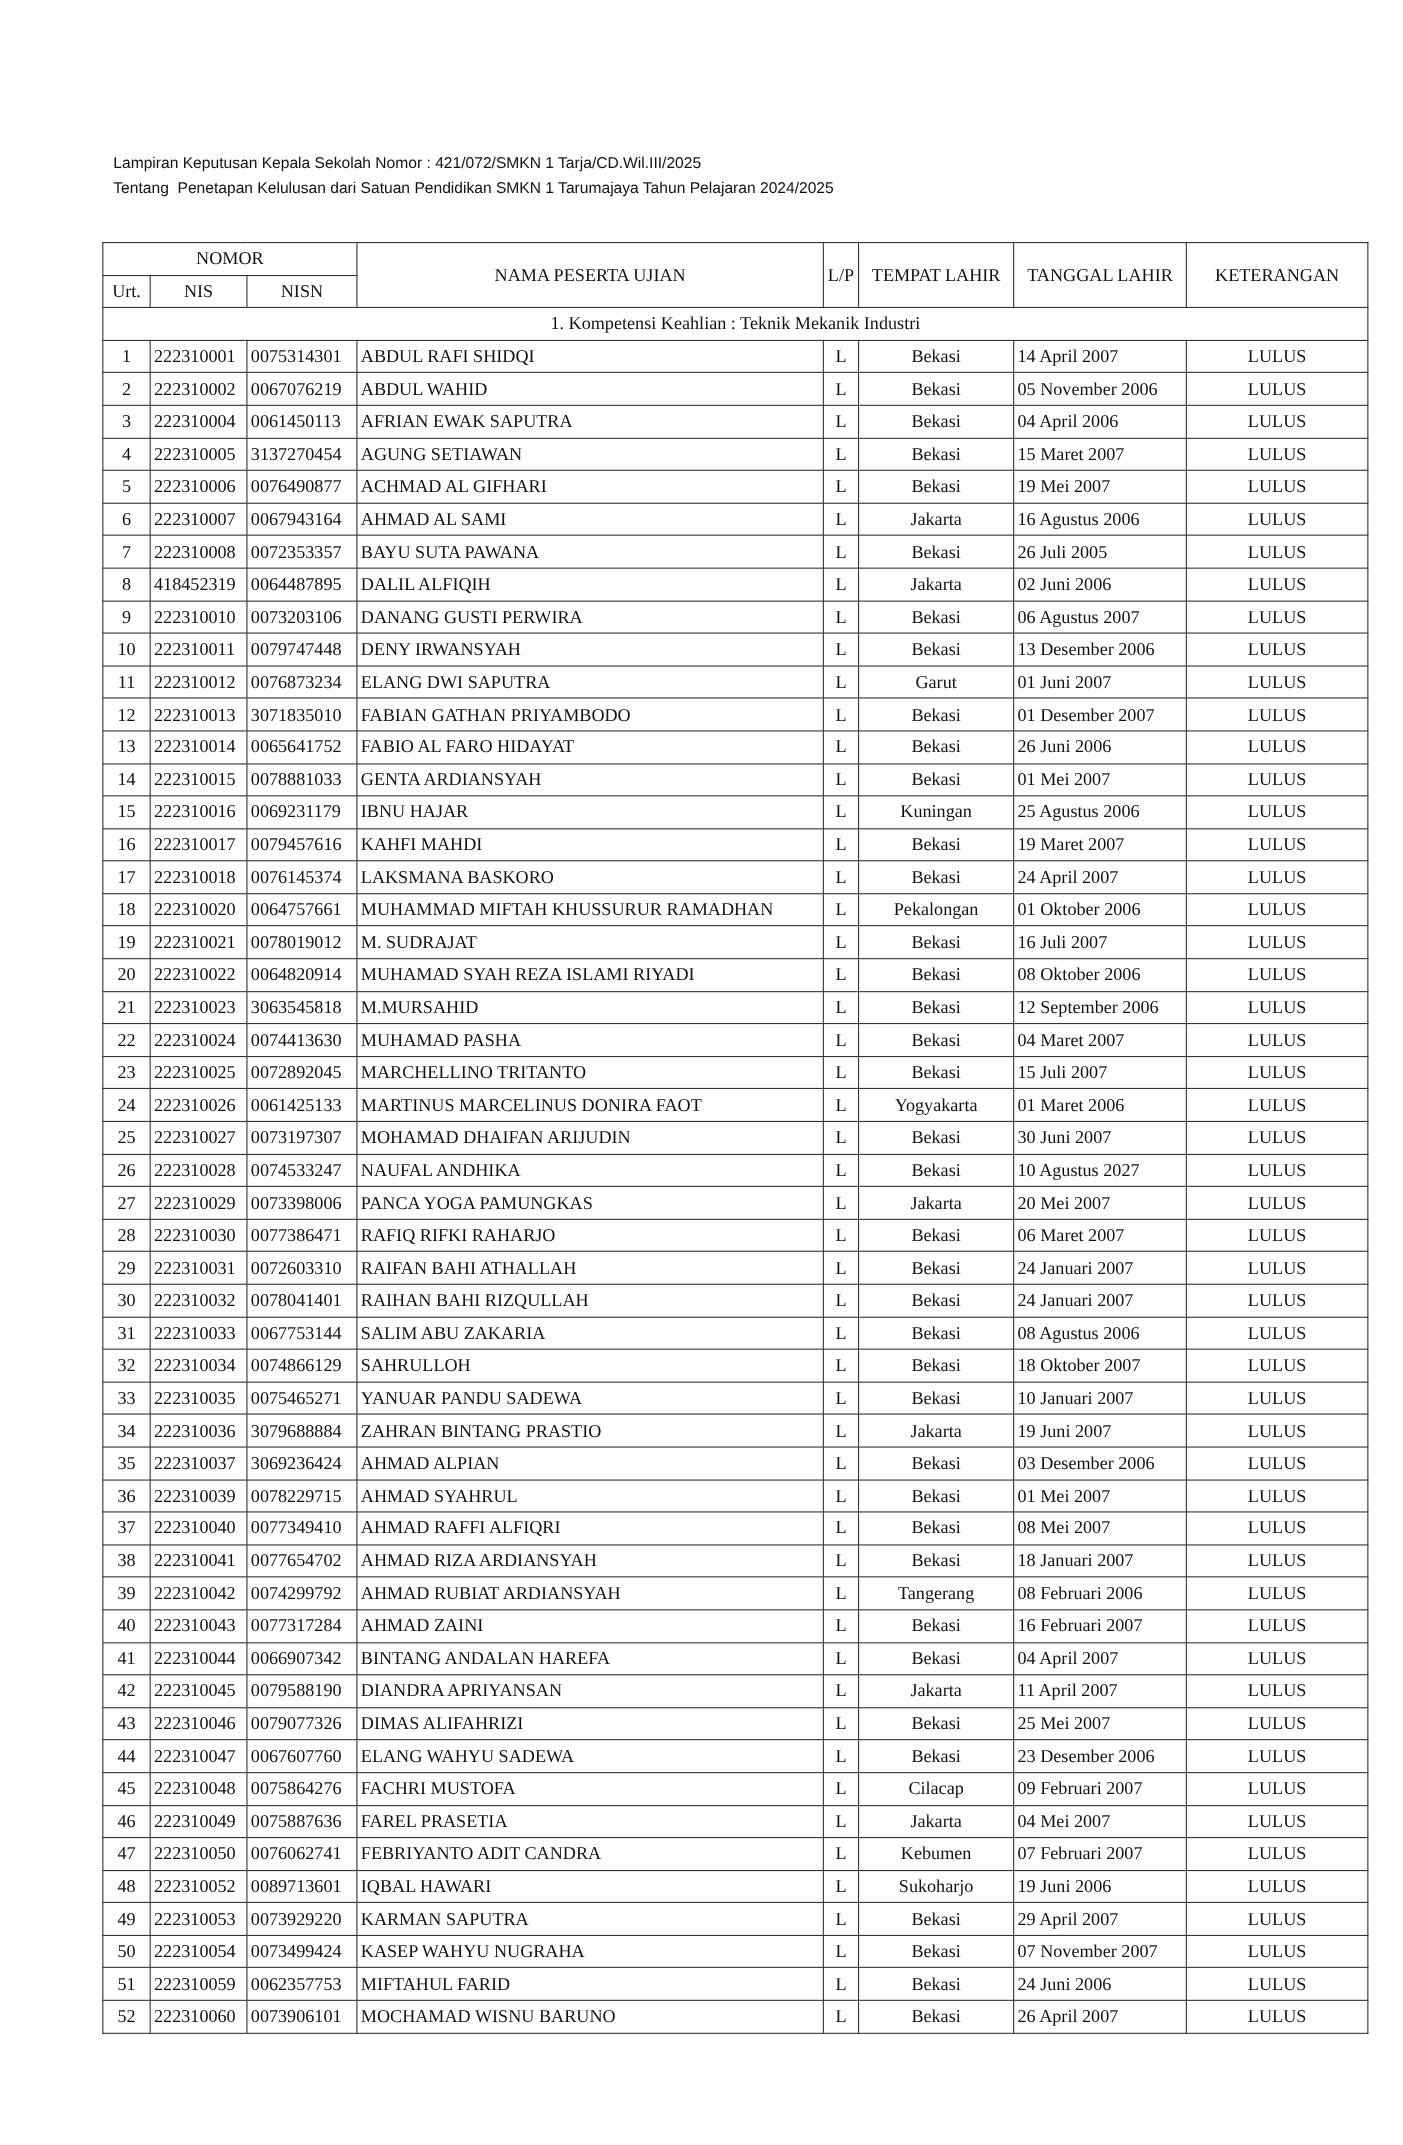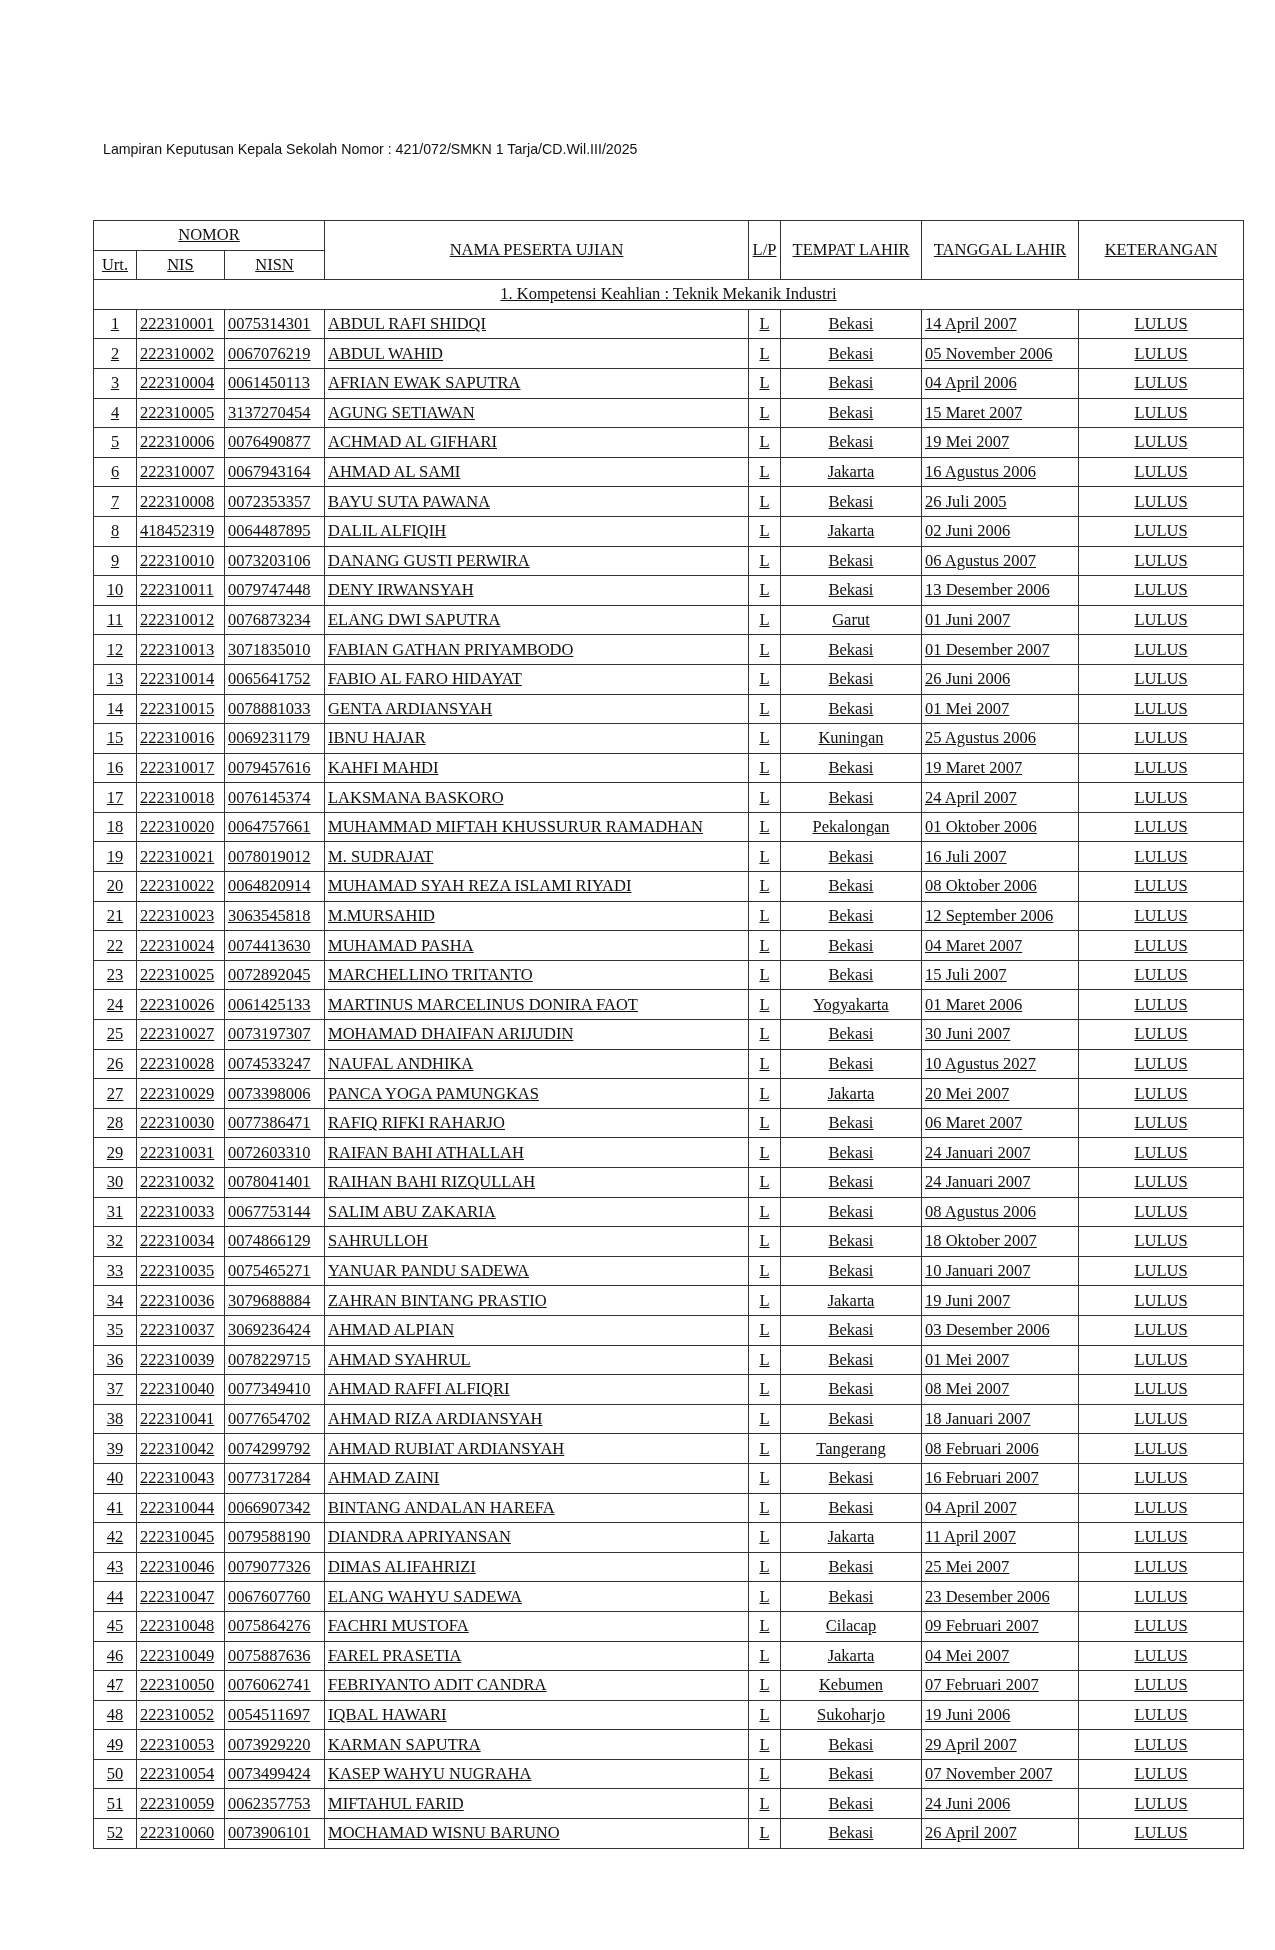--- a/index.html
+++ b/index.html
@@ -1,19 +1,19 @@
 <!DOCTYPE html>
 <html><head>
 <meta charset="utf-8">
 <style>
   html, body { margin: 0; padding: 0; background: #ffffff; }
   body { width: 1275px; height: 1950px; position: relative; overflow: hidden; color: #111; }
   .caption { position: absolute; left: 103px; top: 138px; font-family: Liberation Sans, sans-serif; font-size: 14.2px; line-height: 22px; color: #111; }
   .caption div { white-space: pre; }
-  table.main { position: absolute; left: 93px; top: 220px; border-collapse: collapse; font-family: "Liberation Serif", serif; font-size: 16.5px; color: #111; table-layout: fixed; width: 1150px; text-decoration: underline; }
+  table.main { position: absolute; left: 93px; top: 220px; border-collapse: collapse; font-family: "Liberation Serif", serif; font-size: 16.5px; color: #111; table-layout: fixed; width: 1150px; }
   table.main td, table.main th { border: 1.6px solid #333; padding: 0 3px; height: 28.6px; line-height: 18px; white-space: nowrap; overflow: hidden; font-weight: normal; }
   table.main th { font-weight: normal; }
   .c { text-align: center; }
   .l { text-align: left; }
   .hdr-top th { height: 20px; line-height: 18px; }
   .hdr-bot th { height: 32px; }
   .section td { font-weight: bold; text-align: center; height: 28px; }
   col.urt { width: 43px; }
   col.nis { width: 88px; }
   col.nisn { width: 100px; }
@@ -21,20 +21,21 @@
   col.lp { width: 32px; }
   col.tempat { width: 141px; }
   col.tgl { width: 157px; }
   col.ket { width: 165px; }
 </style>
 </head>
 <body>
 
 <div class="caption">
   <div>Lampiran Keputusan Kepala Sekolah Nomor : 421/072/SMKN 1 Tarja/CD.Wil.III/2025</div>
+  <div>Tentang  Penetapan Kelulusan dari Satuan Pendidikan SMKN 1 Tarumajaya Tahun Pelajaran 2024/2025</div>
 </div>
 
 <table class="main">
   <colgroup>
     <col class="urt">
       <col class="nis">
       <col class="nisn">
       <col class="nama">
     <col class="lp">
       <col class="tempat">
@@ -526,21 +527,21 @@
     <td class="l">0076062741</td>
     <td class="l">FEBRIYANTO ADIT CANDRA</td>
     <td class="c">L</td>
     <td class="c">Kebumen</td>
     <td class="l">07 Februari 2007</td>
     <td class="c">LULUS</td>
   </tr>
       <tr>
     <td class="c">48</td>
     <td class="l">222310052</td>
-    <td class="l">0054511697</td>
+    <td class="l">0089713601</td>
     <td class="l">IQBAL HAWARI</td>
     <td class="c">L</td>
     <td class="c">Sukoharjo</td>
     <td class="l">19 Juni 2006</td>
     <td class="c">LULUS</td>
   </tr>
       <tr>
     <td class="c">49</td>
     <td class="l">222310053</td>
     <td class="l">0073929220</td>

